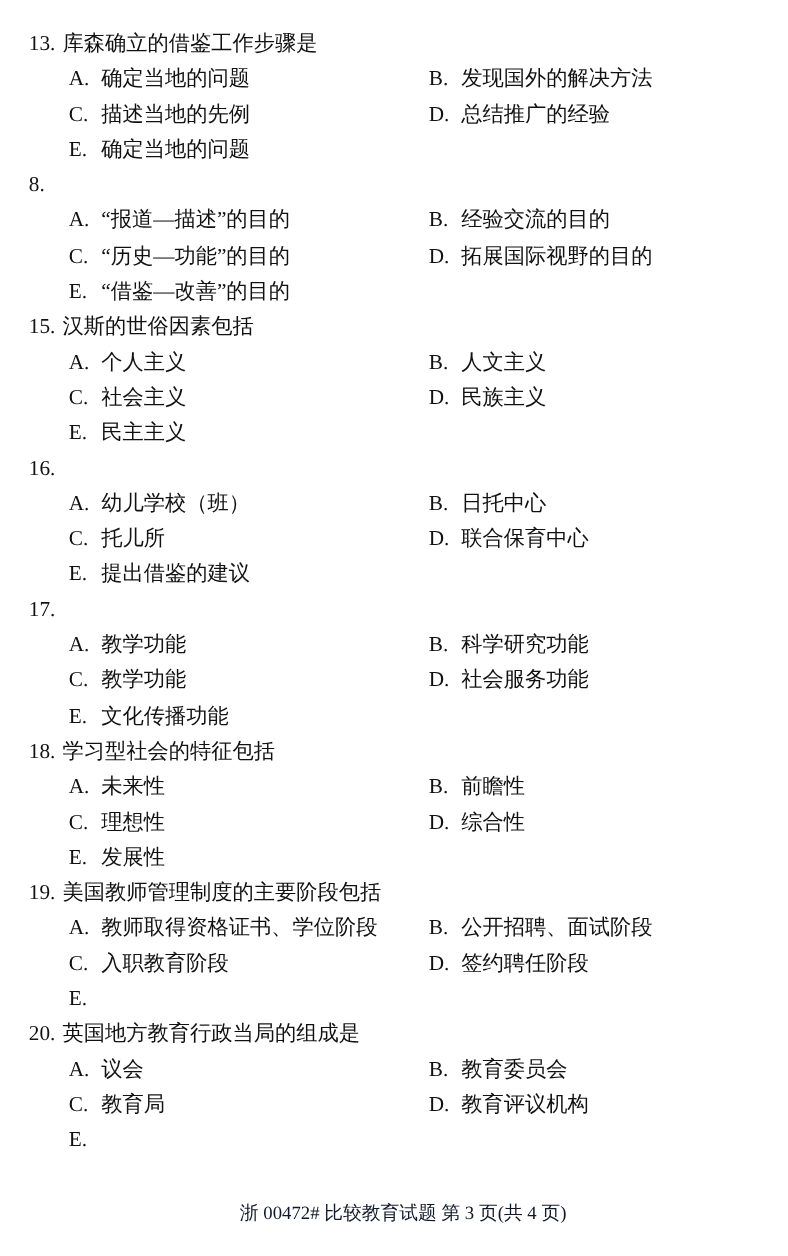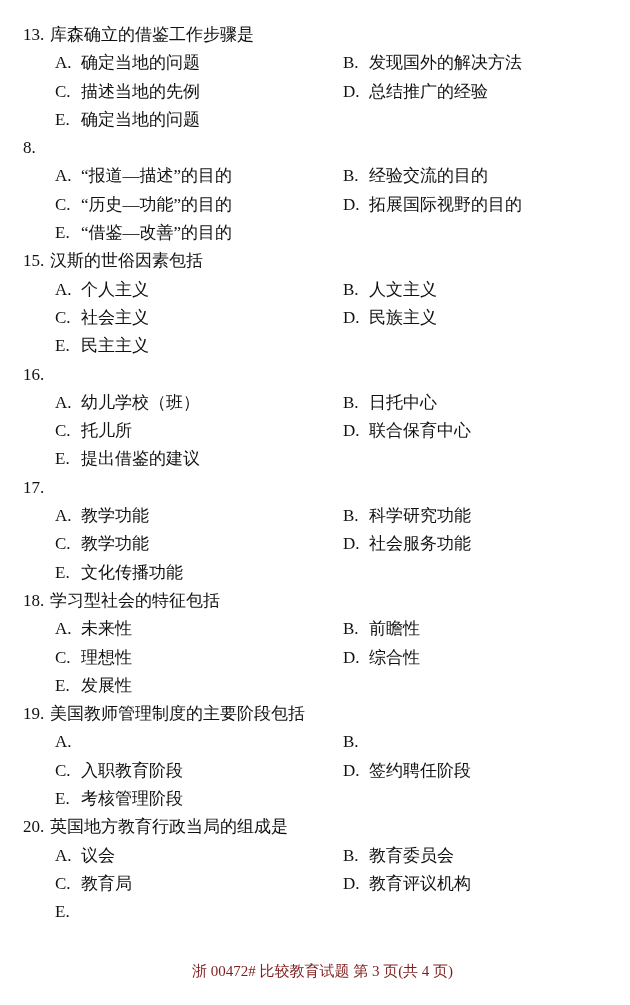--- a/index.html
+++ b/index.html
@@ -49,21 +49,21 @@
   .opt-label {
     flex: none;
     width: 26px;
   }
   .footer {
     margin-top: auto;
     padding-bottom: 24px;
     text-align: center;
     font-size: 15px;
     line-height: 20px;
-    color: #7f1d1d;
+    color: #0f172a;
   }
 </style>
 </head>
 <body>
 
 <div class="page">
 
   <div class="question">
     <div class="q-head">
       <span class="q-num">13.</span>
@@ -236,35 +236,36 @@
   </div>
 
   <div class="question">
     <div class="q-head">
       <span class="q-num">19.</span>
       <span class="q-stem">美国教师管理制度的主要阶段包括</span>
     </div>
     <div class="opts">
       <div class="opt">
           <span class="opt-label">A.</span>
-        </div>
-      <div class="opt">
-          <span class="opt-label">B.</span>
+          <span class="opt-text">教师取得资格证书、学位阶段</span>
+        </div>
+      <div class="opt">
+          <span class="opt-label">B.</span>
+          <span class="opt-text">公开招聘、面试阶段</span>
         </div>
       <div class="opt">
           <span class="opt-label">C.</span>
           <span class="opt-text">入职教育阶段</span>
         </div>
       <div class="opt">
           <span class="opt-label">D.</span>
           <span class="opt-text">签约聘任阶段</span>
         </div>
       <div class="opt">
           <span class="opt-label">E.</span>
-          <span class="opt-text">考核管理阶段</span>
         </div>
     </div>
   </div>
 
   <div class="question">
     <div class="q-head">
       <span class="q-num">20.</span>
       <span class="q-stem">英国地方教育行政当局的组成是</span>
     </div>
     <div class="opts">

